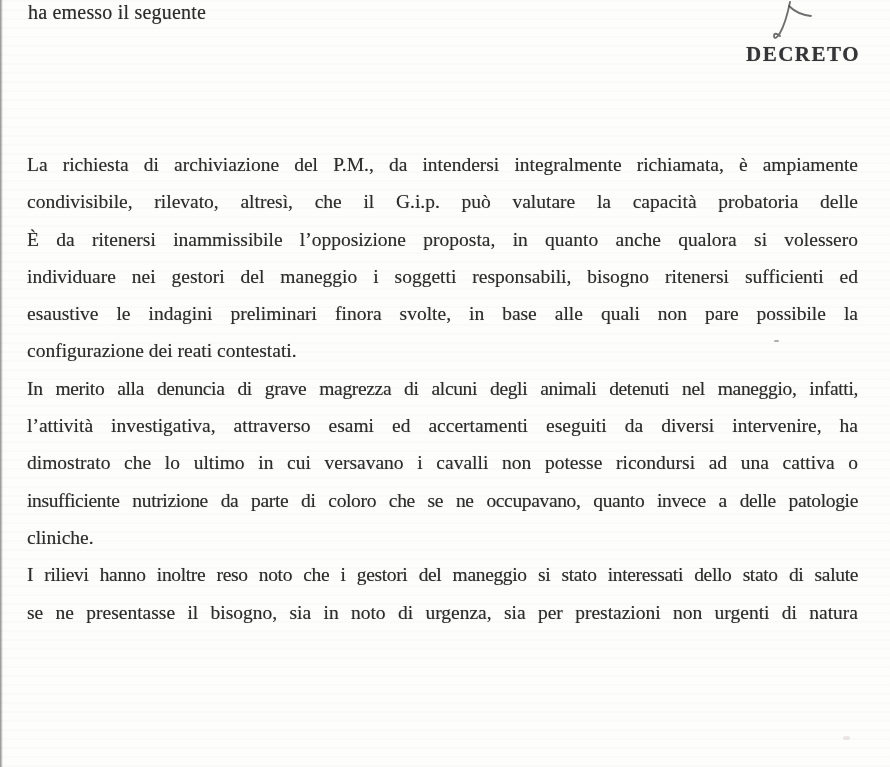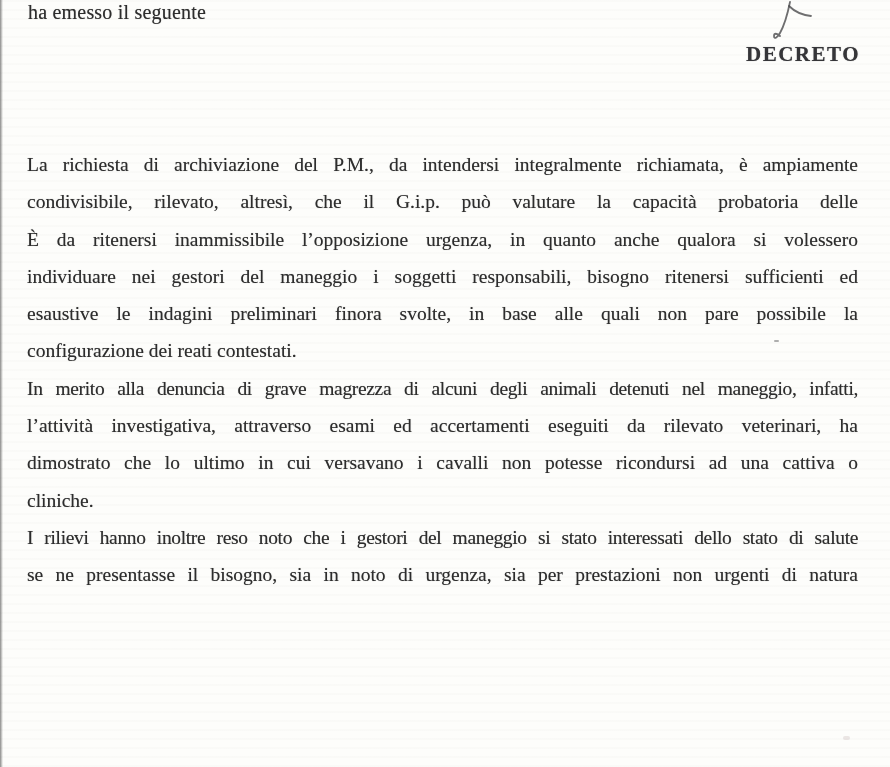--- a/index.html
+++ b/index.html
@@ -111,27 +111,28 @@
   <svg class="pen-mark" viewBox="0 0 50 50">
     <path d="M 22,2 C 20,12 17,24 12,33 C 10,37 6,40 6,36 C 6,33 9,33 12,36" fill="none" stroke="#4a4a4c" stroke-width="1.8" stroke-linecap="round" opacity="0.8"></path>
     <path d="M 21,6 C 27,12 34,15 43,16" fill="none" stroke="#4a4a4c" stroke-width="1.8" stroke-linecap="round" opacity="0.8"></path>
   </svg>
 
   <div class="doc-title">DECRETO</div>
 
   <div class="body-block">
       <div class="body-line">La richiesta di archiviazione del P.M., da intendersi integralmente richiamata, è ampiamente</div>
       <div class="body-line">condivisibile, rilevato, altresì, che il G.i.p. può valutare la capacità probatoria delle</div>
-      <div class="body-line">È da ritenersi inammissibile l’opposizione urgenza, in quanto anche qualora si volessero</div>
+      <div class="body-line">È da ritenersi inammissibile l’opposizione proposta, in quanto anche qualora si volessero</div>
       <div class="body-line">individuare nei gestori del maneggio i soggetti responsabili, bisogno ritenersi sufficienti ed</div>
       <div class="body-line">esaustive le indagini preliminari finora svolte, in base alle quali non pare possibile la</div>
       <div class="body-line para-end">configurazione dei reati contestati.</div>
       <div class="body-line tight">In merito alla denuncia di grave magrezza di alcuni degli animali detenuti nel maneggio, infatti,</div>
-      <div class="body-line">l’attività investigativa, attraverso esami ed accertamenti eseguiti da rilevato veterinari, ha</div>
+      <div class="body-line">l’attività investigativa, attraverso esami ed accertamenti eseguiti da diversi intervenire, ha</div>
       <div class="body-line">dimostrato che lo ultimo in cui versavano i cavalli non potesse ricondursi ad una cattiva o</div>
+      <div class="body-line tight">insufficiente nutrizione da parte di coloro che se ne occupavano, quanto invece a delle patologie</div>
       <div class="body-line para-end">cliniche.</div>
       <div class="body-line tight">I rilievi hanno inoltre reso noto che i gestori del maneggio si stato interessati dello stato di salute</div>
       <div class="body-line">se ne presentasse il bisogno, sia in noto di urgenza, sia per prestazioni non urgenti di natura</div>
     </div>
 
   <div class="scan-speck-1"></div>
   <div class="scan-speck-2"></div>
 
 </div>
 

